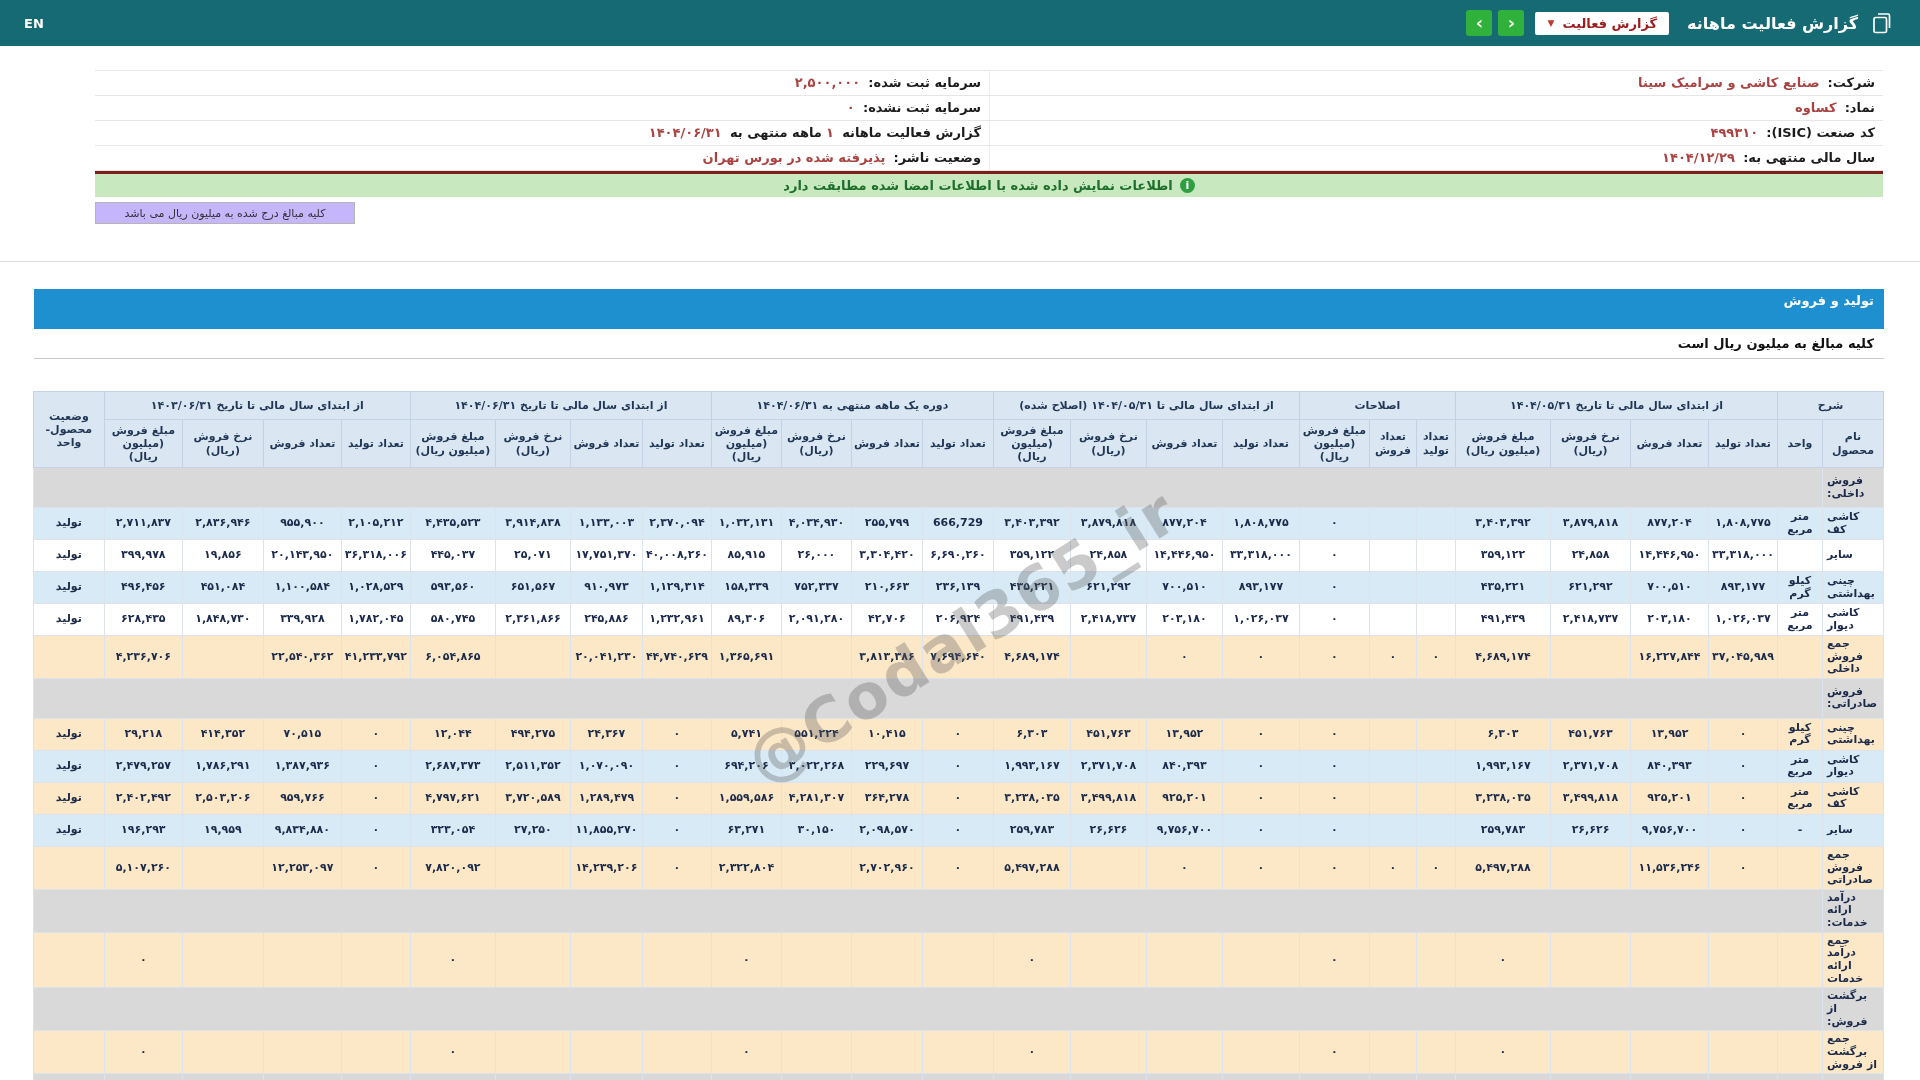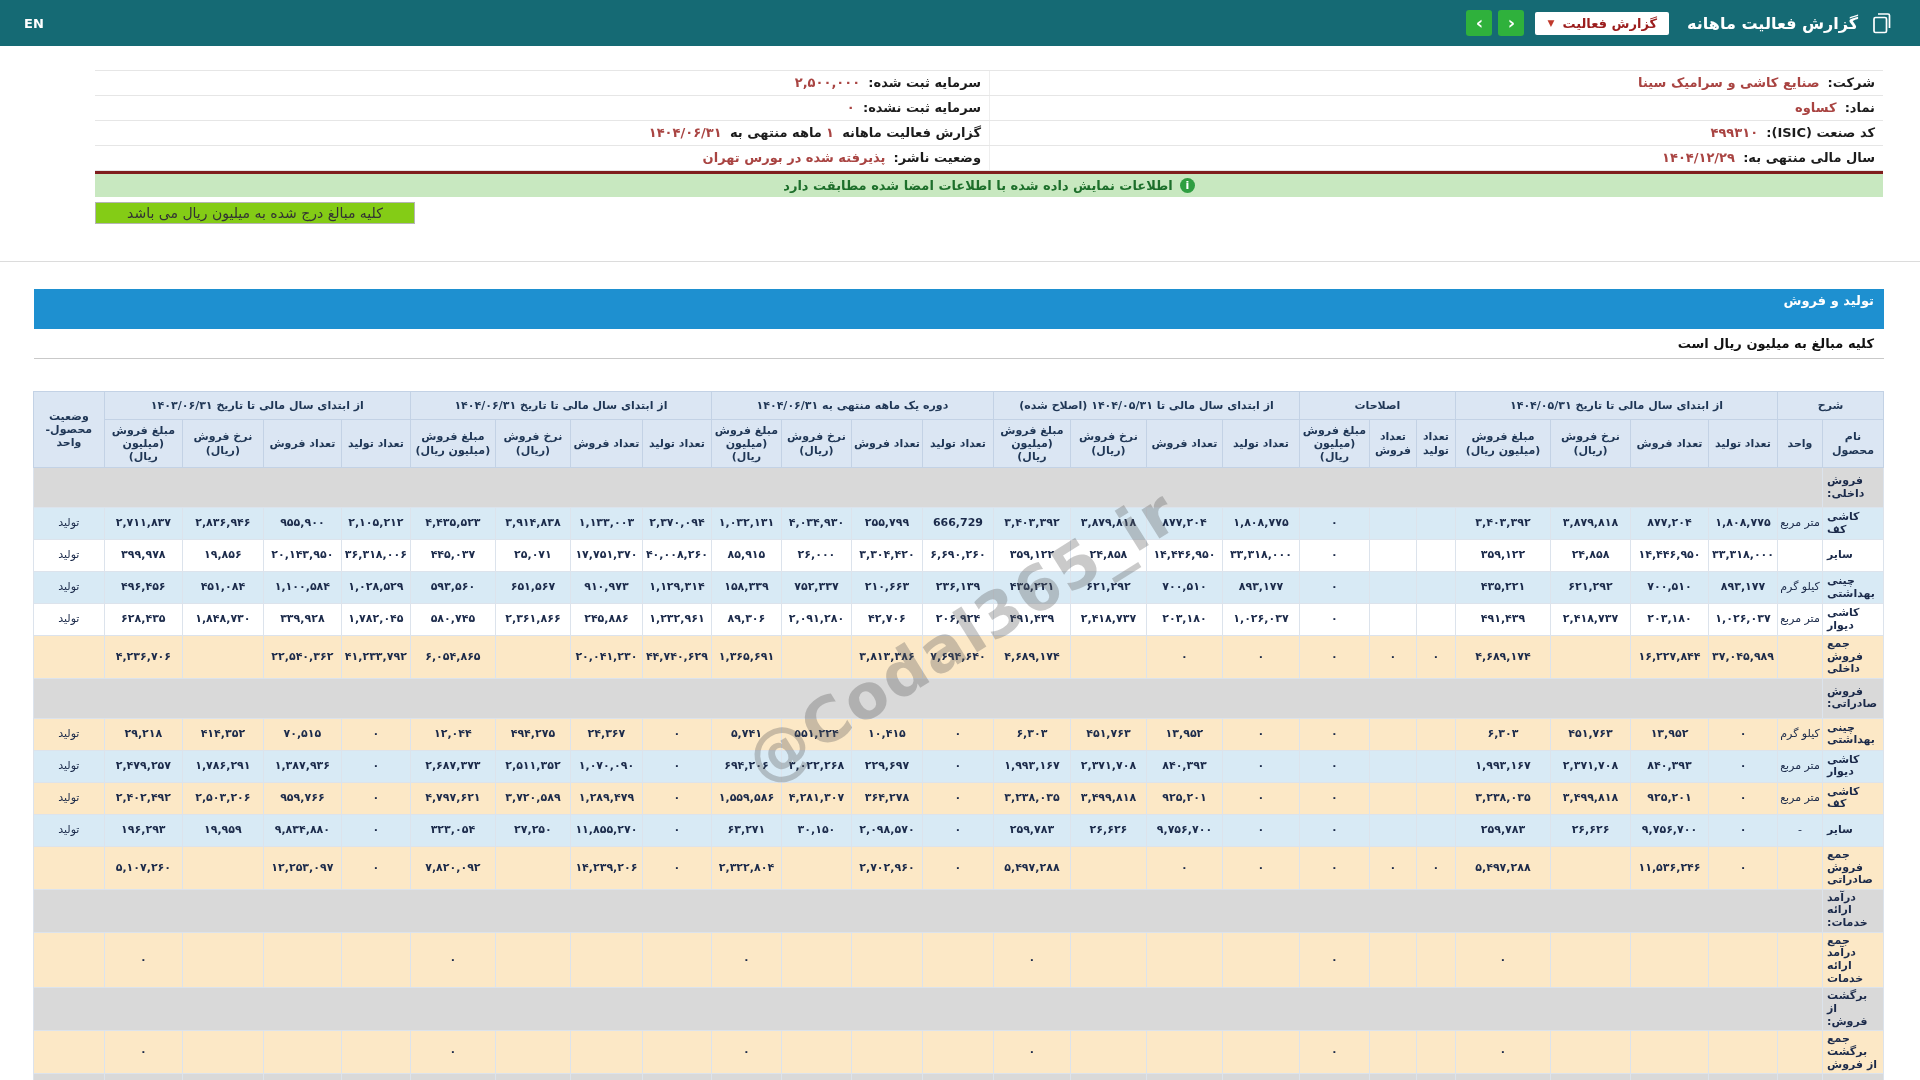--- a/index.html
+++ b/index.html
@@ -32,44 +32,44 @@
 
   
   .notice{margin:0 37px 0 95px;height:23px;background:#c8e8c0;display:flex;
     align-items:center;justify-content:center;gap:7px;
     color:#1d6f2b;font-size:13px;font-weight:bold}
   .info-icon{width:15px;height:15px;border-radius:50%;background:#2f9e41;color:#fff;
     font-size:11px;font-weight:bold;display:flex;align-items:center;justify-content:center;
     font-style:normal}
 
   
-  .note-box{position:absolute;left:95px;top:202px;width:320px;height:22px;
-    border:1px solid #b5b5b5;font-size:14px;color:#333;display:flex;
-    align-items:center;justify-content:center;background:#84cc16}
+  .note-box{position:absolute;left:95px;top:202px;width:260px;height:22px;
+    border:1px solid #b5b5b5;font-size:11px;color:#333;display:flex;
+    align-items:center;justify-content:center;background:#c4b5fd}
   .page-divider{position:absolute;left:0;right:0;top:261px;height:1px;background:#dcdcdc}
 
   
   .main{margin:92px 36px 0 34px}
   .section-bar{height:40px;background:#1e90d0;color:#fff;font-size:13px;
     font-weight:bold;line-height:24px;padding:0 10px;text-align:right}
   .section-sub{height:30px;line-height:30px;background:#fff;font-size:13px;
     font-weight:bold;color:#111;border-bottom:1px solid #c9c9c9;padding:0 10px}
 
   
   table{width:1848px;border-collapse:collapse;table-layout:fixed;margin-top:32px}
   th,td{border:1px solid #dce3ec;overflow:hidden}
   th.gh{background:#dbe6f3;border-color:#c3d2e5;font-size:11px;font-weight:bold;
     color:#1f3655;height:28px;padding:1px 2px;text-align:center}
   th.ch{background:#dbe6f3;border-color:#c3d2e5;font-size:11px;font-weight:bold;
     color:#1f3655;height:48px;padding:1px 2px;text-align:center;line-height:1.2}
   td.num{font-size:11px;font-weight:bold;text-align:center;color:#1b2a4a;
     padding:1px;height:32px;line-height:1.15}
   td.name{font-size:11px;font-weight:bold;text-align:left;color:#1b2a4a;
     padding:2px 4px;line-height:1.15}
-  td.unit,td.stat{font-size:11px;font-weight:normal;text-align:center;color:#1b2a4a;
+  td.unit,td.stat{font-size:11px;font-weight:bold;text-align:center;color:#1b2a4a;
     padding:1px;line-height:1.15}
   td.neg{color:#cc0000}
   tr.row-gray td{background:#d9d9d9;height:40px}
   tr.row-cyan td{background:#d8eaf5}
   tr.row-white td{background:#fff}
   tr.row-peach td{background:#fce8c6}
   tr.row-graylight td{background:#d9d9d9}
   td.sec{font-weight:bold}
 
   

